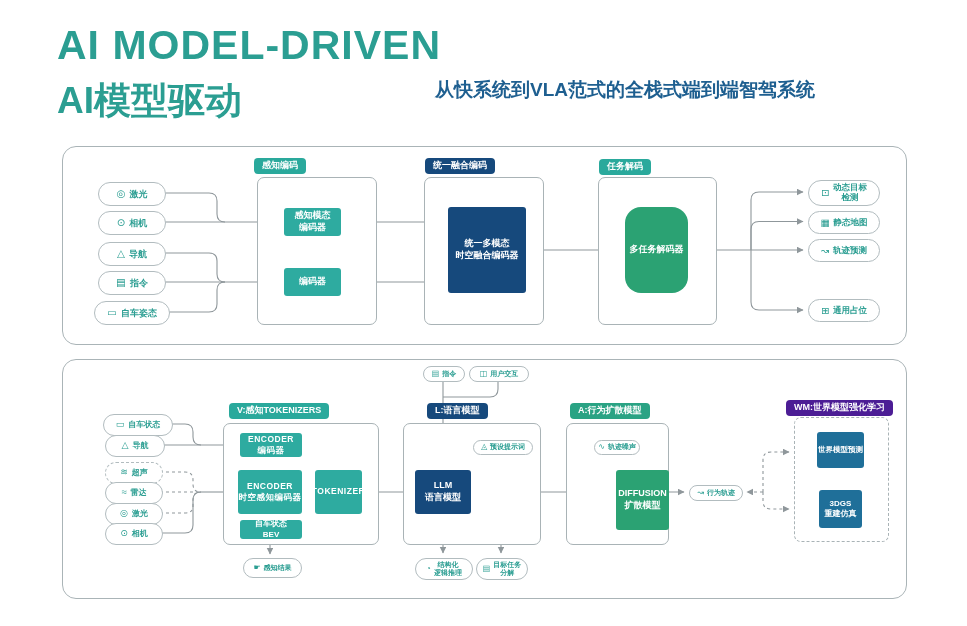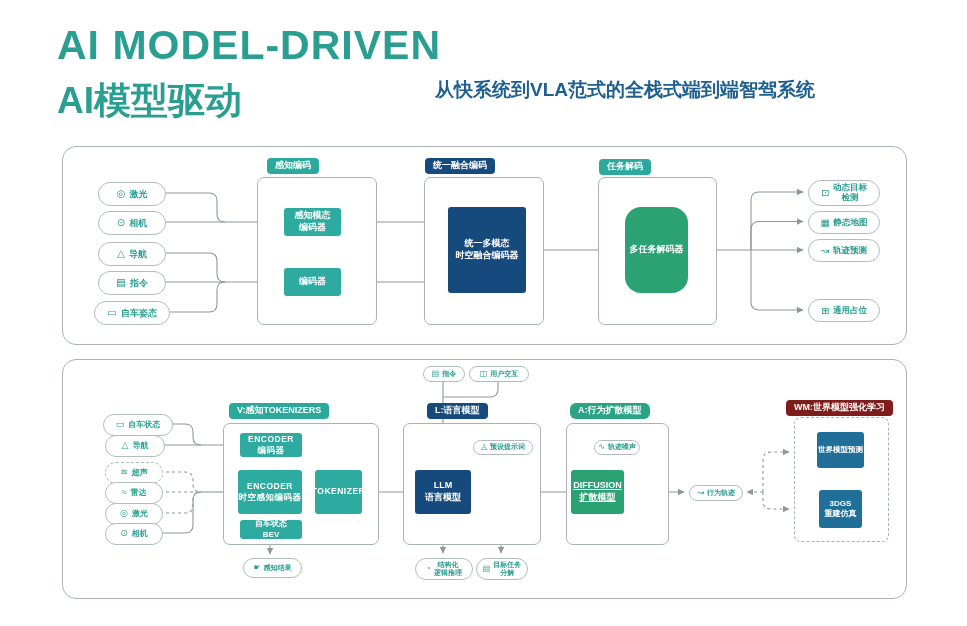--- a/index.html
+++ b/index.html
@@ -11,21 +11,21 @@
   .title-en{position:absolute;left:57px;top:22px;font-size:41px;font-weight:800;color:#2b9e92;letter-spacing:1px;white-space:nowrap;}
   .title-zh{position:absolute;left:57px;top:76px;font-size:37px;font-weight:800;color:#2b9e92;white-space:nowrap;}
   .subtitle{position:absolute;left:435px;top:77px;color:#1e5f90;font-weight:700;font-size:19px;line-height:1.4;}
   .subtitle div{white-space:nowrap;}
 
   .panel{position:absolute;border:1.5px solid #aab4b7;border-radius:14px;background:#fff;}
   .panel-top{left:62px;top:146px;width:843px;height:197px;}
   .panel-bottom{left:62px;top:359px;width:843px;height:238px;}
 
   .tag{position:absolute;color:#fff;font-size:9px;font-weight:700;padding:3px 8px;border-radius:4px;white-space:nowrap;line-height:1.1;z-index:3;}
-  .tag.teal{background:#2aa99c}.tag.navy{background:#16497c}.tag.green{background:#2aa384}.tag.blue{background:#7f1d1d}
+  .tag.teal{background:#2aa99c}.tag.navy{background:#16497c}.tag.green{background:#2aa384}.tag.blue{background:#4c1d95}
 
   .cbox{position:absolute;border:1px solid #a9b3b6;border-radius:7px;background:#fff;z-index:1;}
   .cbox.dashed{border-style:dashed;}
 
   .node{position:absolute;display:flex;align-items:center;justify-content:center;text-align:center;
         color:#fff;border-radius:3px;white-space:pre-line;font-weight:700;line-height:1.3;z-index:2;}
   .node.teal{background:#2eaba0}.node.navy{background:#16497c}.node.green{background:#2ba273}.node.blue{background:#1f6f99}
   .latin{letter-spacing:.5px;}
 
   .pill{position:absolute;display:flex;align-items:center;justify-content:center;gap:4px;
@@ -65,21 +65,21 @@
     <path class="w" d="M278 75 H380" marker-end="url(#ah1)"></path>
     <path class="w" d="M278 135 H380" marker-end="url(#ah1)"></path>
     <path class="w" d="M463 103 H557" marker-end="url(#ah1)"></path>
     <path class="w" d="M625 103 H688"></path>
     <path class="w" d="M688 103 V53 Q688 45 696 45 H740" marker-end="url(#ah1)"></path>
     <path class="w" d="M688 103 V82.5 Q688 74.5 696 74.5 H740" marker-end="url(#ah1)"></path>
     <path class="w" d="M688 103 H740" marker-end="url(#ah1)"></path>
     <path class="w" d="M688 103 V155 Q688 163 696 163 H740" marker-end="url(#ah1)"></path>
   </svg>
 
-  <div class="tag teal" style="left:204px;top:11px;">感知编码</div>
+  <div class="tag teal" style="left:191px;top:11px;">感知编码</div>
   <div class="tag navy" style="left:362px;top:11px;">统一融合编码</div>
   <div class="tag teal" style="left:536px;top:12px;">任务解码</div>
 
   <div class="cbox" style="left:194px;top:30px;width:118px;height:146px;"></div>
   <div class="cbox" style="left:361px;top:30px;width:118px;height:146px;"></div>
   <div class="cbox" style="left:535px;top:30px;width:117px;height:146px;"></div>
 
   <div class="pill fs9" style="left:35px;top:35px;width:66px;height:22px;">
     <span class="ic">◎</span>
     <span class="lbl">激光</span>
@@ -155,21 +155,21 @@
     <path class="w" d="M408 132 H517" marker-end="url(#ah2)"></path>
     <path class="w" d="M553 93 V105" marker-end="url(#ah2)"></path>
     <path class="w" d="M575 132 H621" marker-end="url(#ah2)"></path>
     <path class="w d" d="M700 132 H684" marker-end="url(#ah2)"></path>
     <path class="w d" d="M700 132 V100 Q700 92 708 92 H726" marker-end="url(#ah2)"></path>
     <path class="w d" d="M700 132 V141 Q700 149 708 149 H726" marker-end="url(#ah2)"></path>
   </svg>
 
   <div class="tag teal" style="left:166px;top:43px;">V:感知TOKENIZERS</div>
   <div class="tag navy" style="left:364px;top:43px;">L:语言模型</div>
-  <div class="tag green" style="left:507px;top:43px;border-radius:6px;">A:行为扩散模型</div>
+  <div class="tag green" style="left:507px;top:43px;">A:行为扩散模型</div>
   <div class="tag blue" style="left:723px;top:40px;">WM:世界模型强化学习</div>
 
   <div class="cbox" style="left:160px;top:63px;width:154px;height:120px;"></div>
   <div class="cbox" style="left:340px;top:63px;width:136px;height:120px;"></div>
   <div class="cbox" style="left:503px;top:63px;width:101px;height:120px;"></div>
   <div class="cbox dashed" style="left:731px;top:57px;width:93px;height:123px;"></div>
 
   <div class="pill fs8" style="left:40px;top:54px;width:68px;height:20px;">
     <span class="ic">▭</span>
     <span class="lbl">自车状态</span>
@@ -216,21 +216,21 @@
     <span class="ic">◬</span>
     <span class="lbl">预设提示词</span>
   </div>
   <div class="node navy fs9" style="left:352px;top:110px;width:56px;height:44px;">LLM
 语言模型</div>
 
   <div class="pill fs7" style="left:531px;top:80px;width:44px;height:13px;gap:3px;">
     <span class="ic">∿</span>
     <span class="lbl">轨迹噪声</span>
   </div>
-  <div class="node green fs9" style="left:508px;top:110px;width:53px;height:44px;text-decoration:underline;">DIFFUSION
+  <div class="node green fs9" style="left:553px;top:110px;width:53px;height:60px;">DIFFUSION
 扩散模型</div>
 
   <div class="pill fs7" style="left:626px;top:125px;width:52px;height:14px;gap:3px;">
     <span class="ic">↝</span>
     <span class="lbl">行为轨迹</span>
   </div>
 
   <div class="node blue fs75" style="left:754px;top:72px;width:47px;height:36px;">世界模型预测</div>
   <div class="node blue fs8" style="left:756px;top:130px;width:43px;height:38px;">3DGS
 重建仿真</div>

